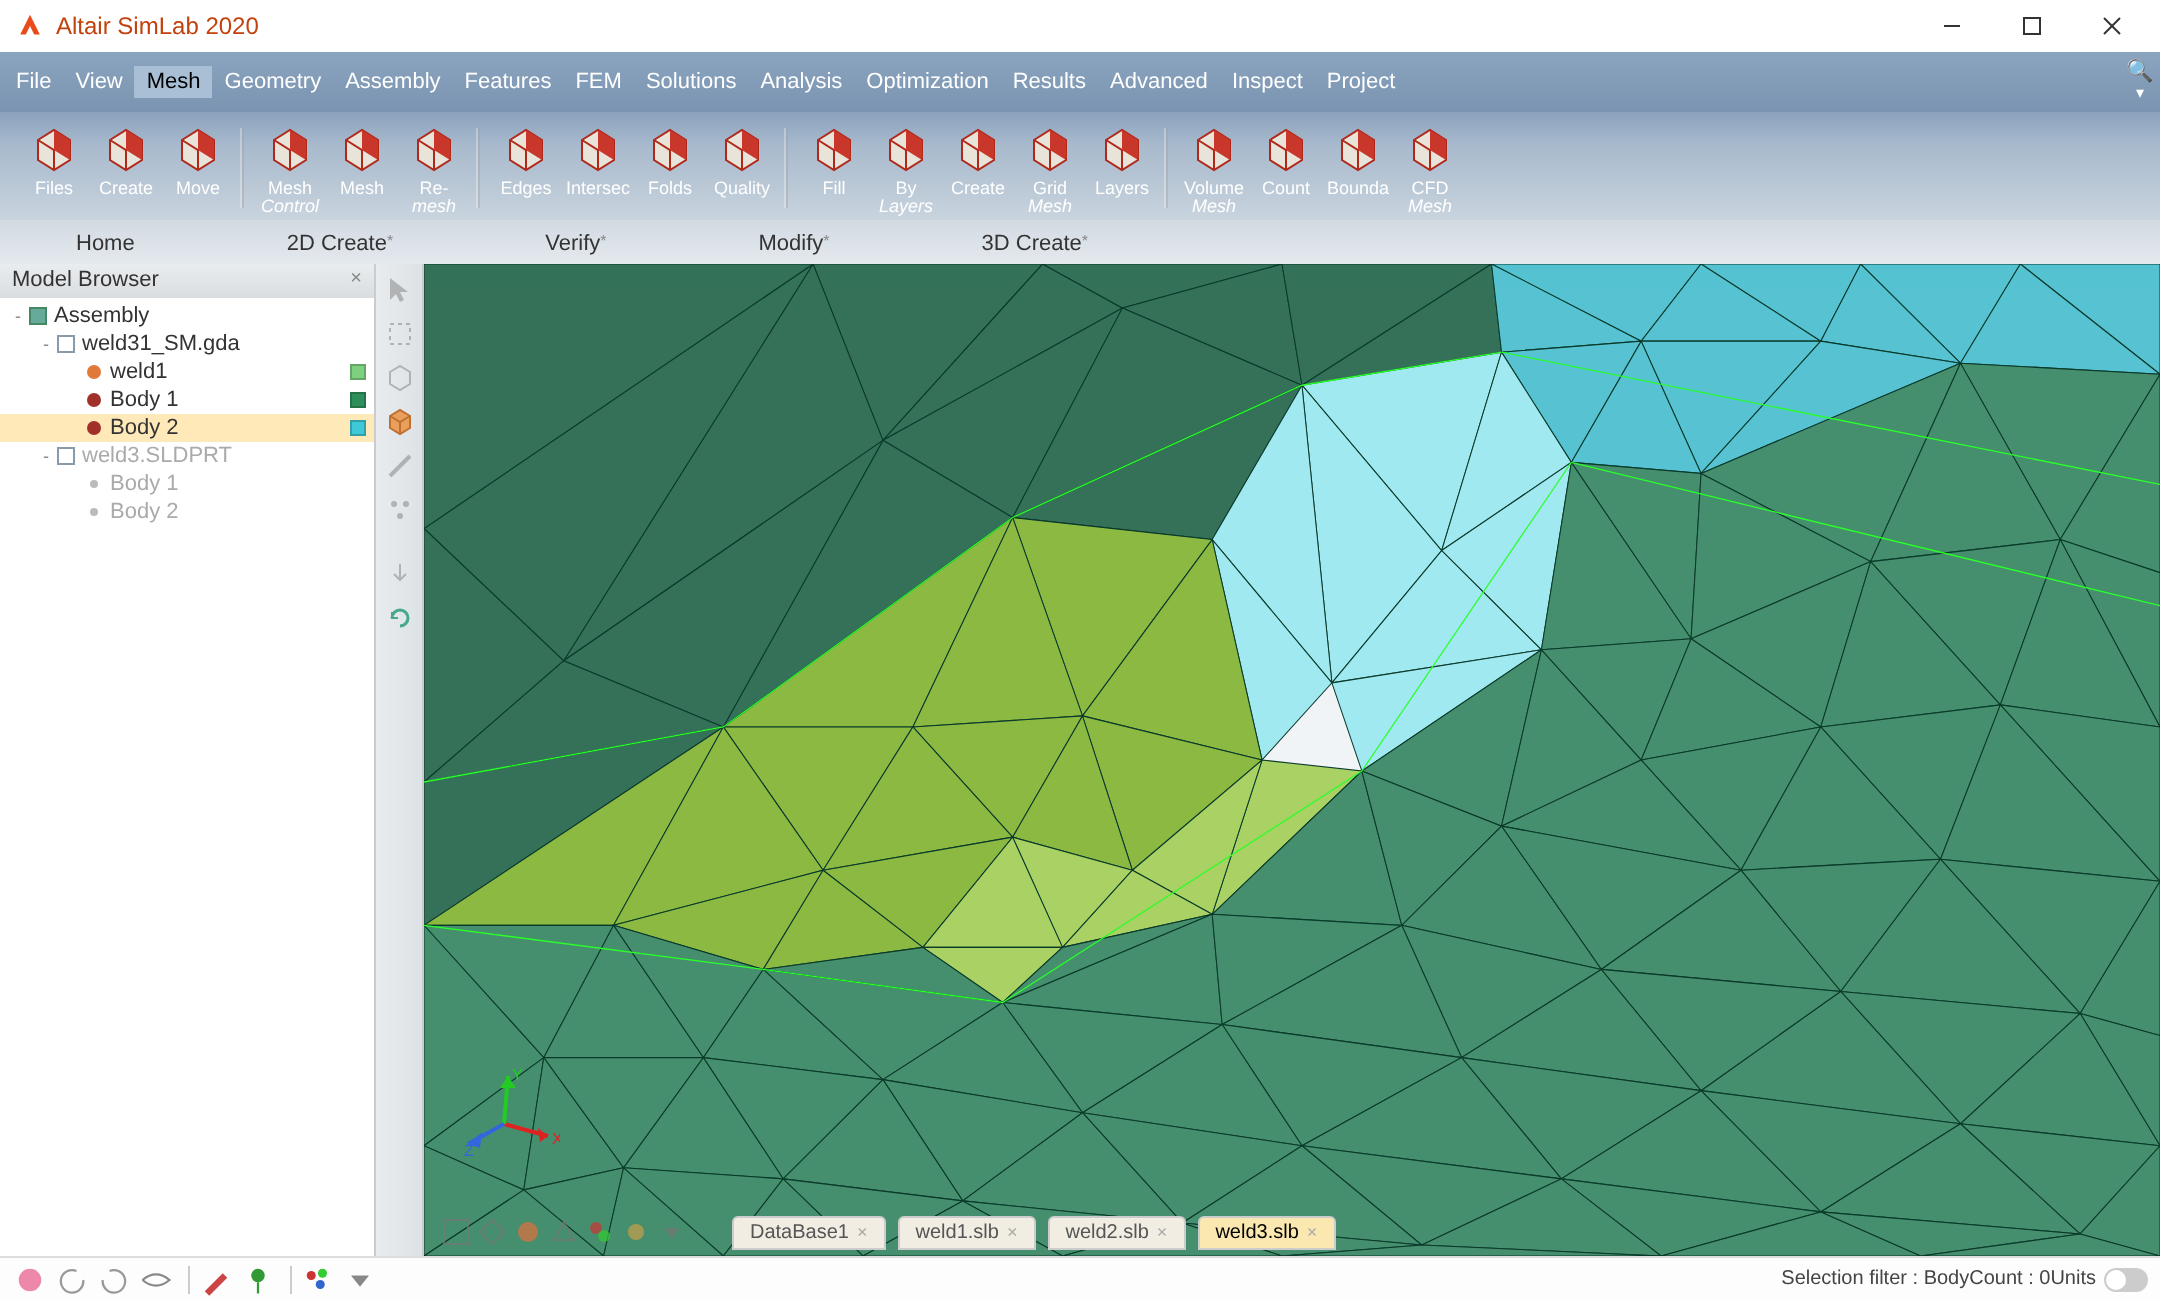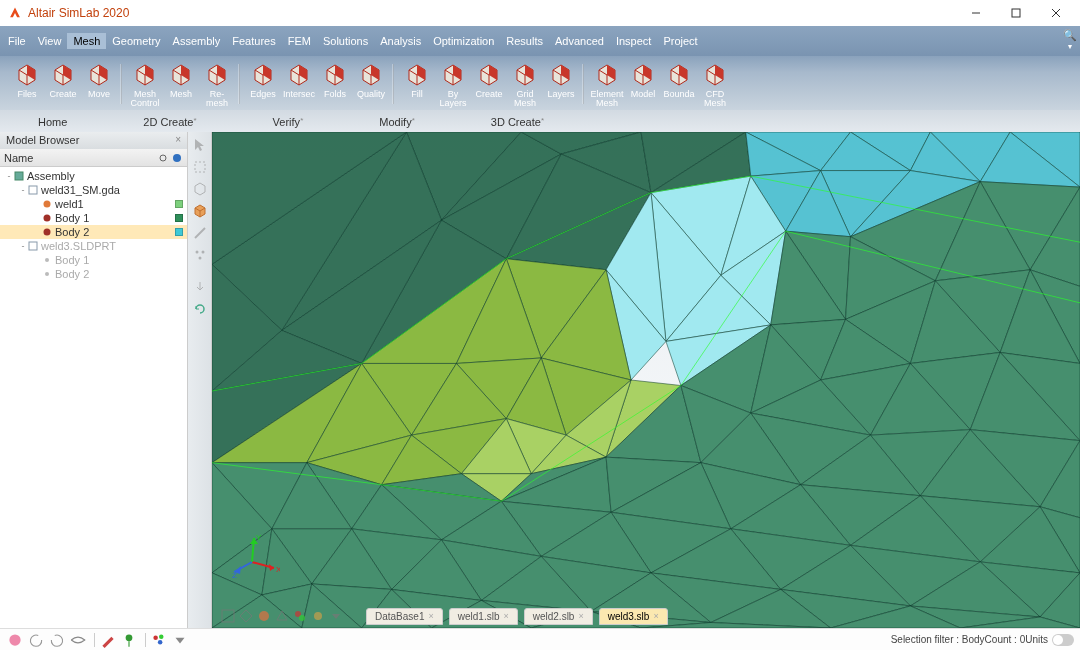--- a/index.html
+++ b/index.html
@@ -19,21 +19,21 @@
 .menubar .spacer { flex: 1; }
 .menubar .searchicon { width: 16px; text-align: center; cursor: pointer; }
 
 
 .ribbon { background: linear-gradient(#8aa2bc 0%, #a7b9cc 30%, #c9d4de 100%); padding: 4px 6px 2px 6px; display: flex; gap: 4px; }
 .rgroup { display: flex; gap: 2px; padding: 0 4px; position: relative; }
 .rgroup:not(:last-child)::after { content: ''; position: absolute; right: -2px; top: 4px; bottom: 4px; width: 1px; background: rgba(255,255,255,.3); border-right: 1px solid rgba(0,0,0,.15); }
 .rbtn { width: 34px; display: flex; flex-direction: column; align-items: center; cursor: pointer; font-size: 9px; color: #fff; text-align: center; }
 .rbtn svg { width: 28px; height: 28px; }
 .rbtn span { line-height: 10px; margin-top: 1px; white-space: nowrap; overflow: hidden; width: 100%; }
-.rbtn span.l2 { margin-top: -1px; }
+.rbtn span.l2 { margin-top: -1px; font-style: italic; }
 
 
 .subtabs { height: 22px; background: linear-gradient(#d2dae2,#e4e9ee); display: flex; align-items: flex-end; font-size: 11px; color: #333; }
 .subtab { padding: 4px 38px; cursor: pointer; position: relative; }
 .subtab .ast { font-size: 8px; color: #888; vertical-align: top; }
 
 
 .main { flex: 1; display: flex; min-height: 0; }
 
 
@@ -257,30 +257,30 @@
         <span>Layers</span>
       </div>
     </div>
     <div class="rgroup">
       <div class="rbtn">
         <svg viewBox="0 0 28 28">
           <path d="M6 10 L14 5 L22 10 L22 20 L14 25 L6 20 Z" fill="#e8e4da" stroke="#b0281a"></path>
           <path d="M6 10 L14 15 L22 10 M14 15 L14 25" fill="none" stroke="#b0281a"></path>
           <path d="M14 5 L22 10 L22 20 L14 15 Z" fill="#c8372a"></path>
         </svg>
-        <span>Element</span>
+        <span>Volume</span>
         <span class="l2">Mesh</span>
       </div>
       <div class="rbtn">
         <svg viewBox="0 0 28 28">
           <path d="M6 10 L14 5 L22 10 L22 20 L14 25 L6 20 Z" fill="#e8e4da" stroke="#b0281a"></path>
           <path d="M6 10 L14 15 L22 10 M14 15 L14 25" fill="none" stroke="#b0281a"></path>
           <path d="M14 5 L22 10 L22 20 L14 15 Z" fill="#c8372a"></path>
         </svg>
-        <span>Model</span>
+        <span>Count</span>
         <span class="l2"></span>
       </div>
       <div class="rbtn">
         <svg viewBox="0 0 28 28">
           <path d="M6 10 L14 5 L22 10 L22 20 L14 25 L6 20 Z" fill="#e8e4da" stroke="#b0281a"></path>
           <path d="M6 10 L14 15 L22 10 M14 15 L14 25" fill="none" stroke="#b0281a"></path>
           <path d="M14 5 L22 10 L22 20 L14 15 Z" fill="#c8372a"></path>
         </svg>
         <span>Bounda</span>
         <span class="l2"></span>
@@ -304,33 +304,20 @@
     <div class="subtab">Modify<span class="ast">*</span></div>
     <div class="subtab">3D Create<span class="ast">*</span></div>
   </div>
 
 <div class="main">
 
   <div class="browser">
     <div class="ptitle">
       <span>Model Browser</span>
       <span class="pxs">×</span>
-    </div>
-    <div class="phead">
-      <span class="hname">Name</span>
-      <span class="hicon">
-          <svg viewBox="0 0 12 12">
-            <circle cx="6" cy="6" r="3" fill="none" stroke="#666"></circle>
-          </svg>
-        </span>
-      <span class="hicon">
-          <svg viewBox="0 0 12 12">
-            <circle cx="6" cy="6" r="4" fill="#3070c0"></circle>
-          </svg>
-        </span>
     </div>
     <div class="tree" id="tree">
         <div class="trow">
           <span class="indent" style="width:4px"></span>
           <span class="exp">-</span>
           <span class="ticon">
             <svg width="10" height="10">
               <rect x="1" y="1" width="8" height="8" fill="#6a9" stroke="#486"></rect>
             </svg>
           </span>

